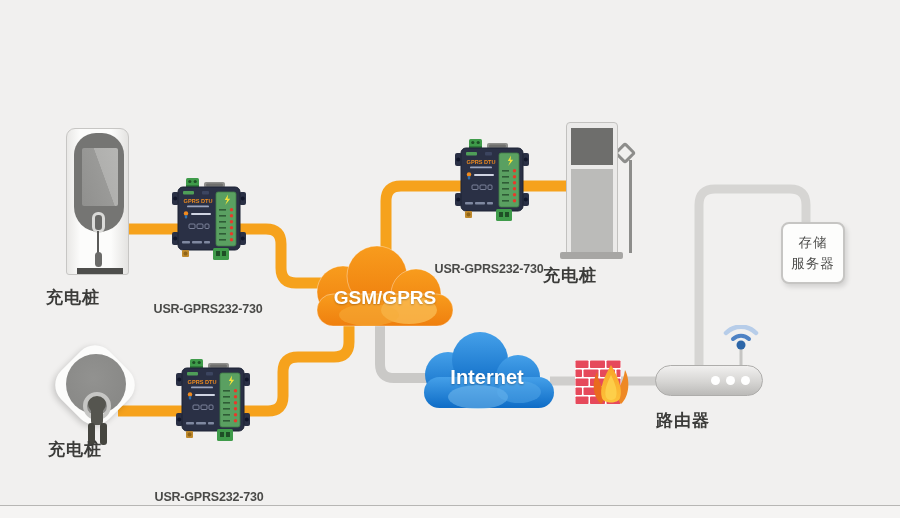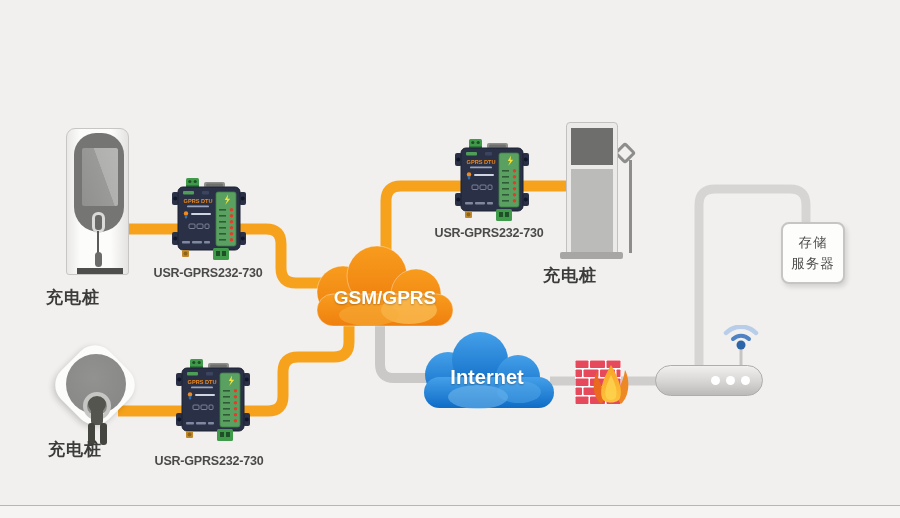--- a/index.html
+++ b/index.html
@@ -8,21 +8,21 @@
     background:#f1f0ef;
     font-family:"Liberation Sans", sans-serif;
   }
   .abs{position:absolute;}
   .node-label{
     position:absolute;text-align:left;color:#3c3c3a;
     font-size:17px;font-weight:bold;letter-spacing:1px;
   }
   .model-label{
     position:absolute;text-align:center;color:#4a4a48;
-    font-size:12.5px;font-weight:600;letter-spacing:-0.2px;white-space:nowrap;
+    font-size:12.5px;font-weight:600;letter-spacing:-0.2px;white-space:nowrap;margin-top:36px;
   }
   svg{display:block;}
   
   .kiosk-tower{left:66px;top:128px;width:63px;height:147px;
     background:linear-gradient(90deg,#e9e8e6 0%,#fcfcfb 22%,#fcfcfb 72%,#e4e3e1 100%);
     border:1.5px solid #c7c6c4;border-radius:9px 9px 3px 3px;box-sizing:border-box;}
   .kiosk-bezel{left:74px;top:133px;width:50px;height:99px;background:#757573;
     border-radius:22px 22px 25px 25px;}
   .kiosk-screen{left:82px;top:148px;width:36px;height:58px;border-radius:2px;
     background:linear-gradient(250deg,#b6b6b4 0%,#b0b0ae 42%,#9a9a98 43%,#90908e 100%);}
@@ -261,20 +261,21 @@
     <rect x="19.5" y="20" width="3" height="24" fill="#c6c5c3"></rect>
     <path d="M6 8 A 21 21 0 0 1 36 8" fill="none" stroke="#b7cde9" stroke-width="4.5" stroke-linecap="round"></path>
     <path d="M13 14 A 11.5 11.5 0 0 1 29 14" fill="none" stroke="#4e82c4" stroke-width="4" stroke-linecap="round"></path>
     <circle cx="21" cy="20" r="4.5" fill="#2c66a8"></circle>
   </svg>
   <div class="abs router-body">
     <div class="router-dot" style="left:55px;"></div>
     <div class="router-dot" style="left:70px;"></div>
     <div class="router-dot" style="left:85px;"></div>
   </div>
+  <div class="node-label" style="left:656px;top:409px;width:100px;">路由器</div>
 
   <div class="abs storage-box">
     <span>存储</span>
     <span>服务器</span>
   </div>
 
   <div class="abs footer-line"></div>
   <div class="abs footer-strip"></div>
 </div>
 

